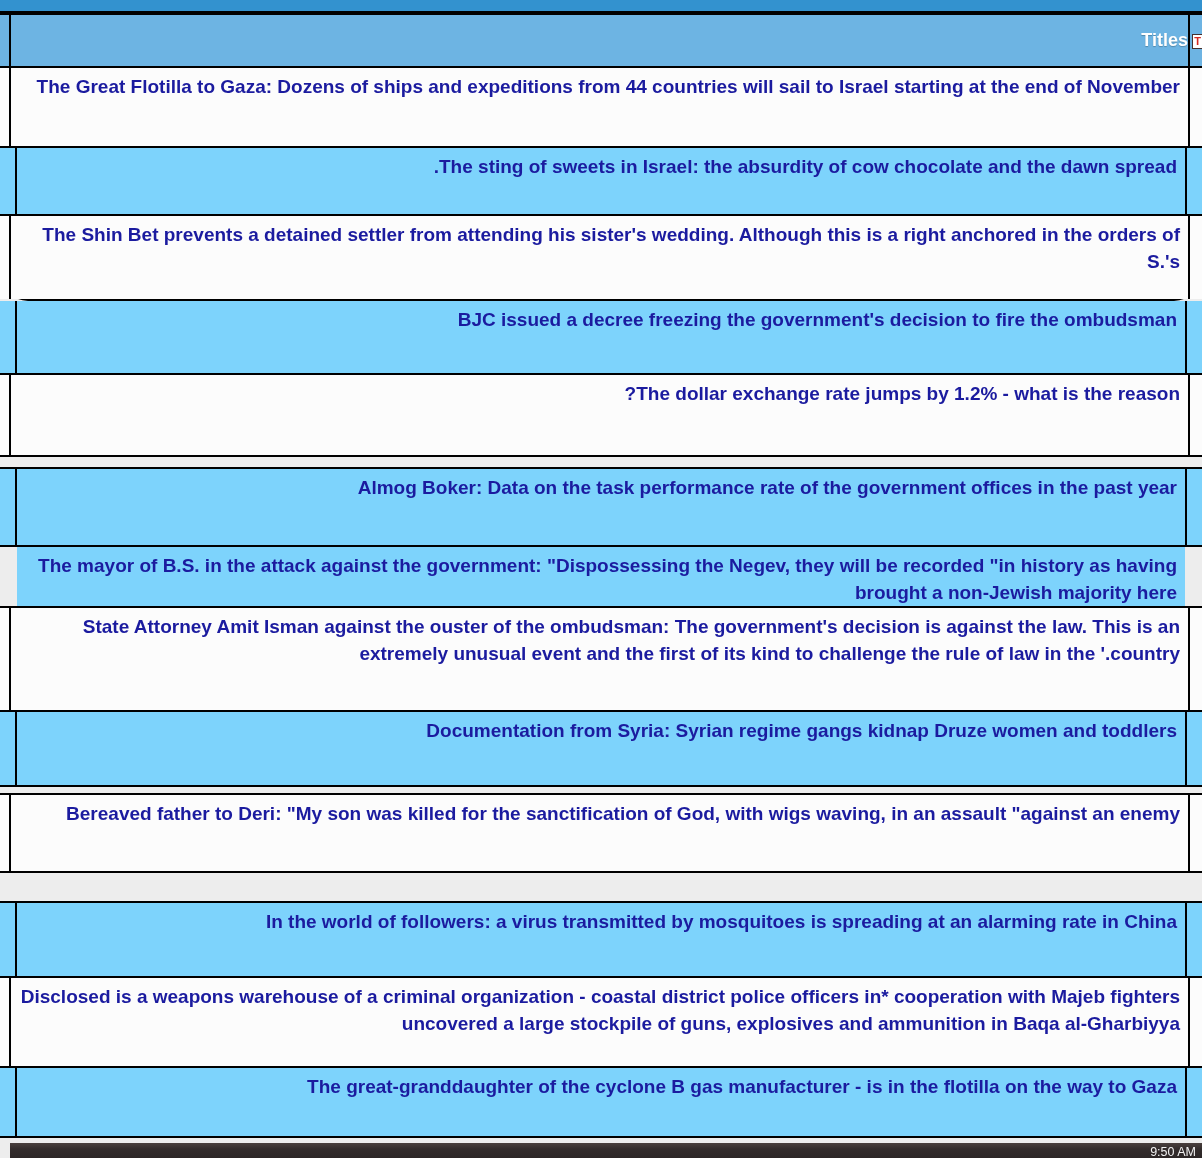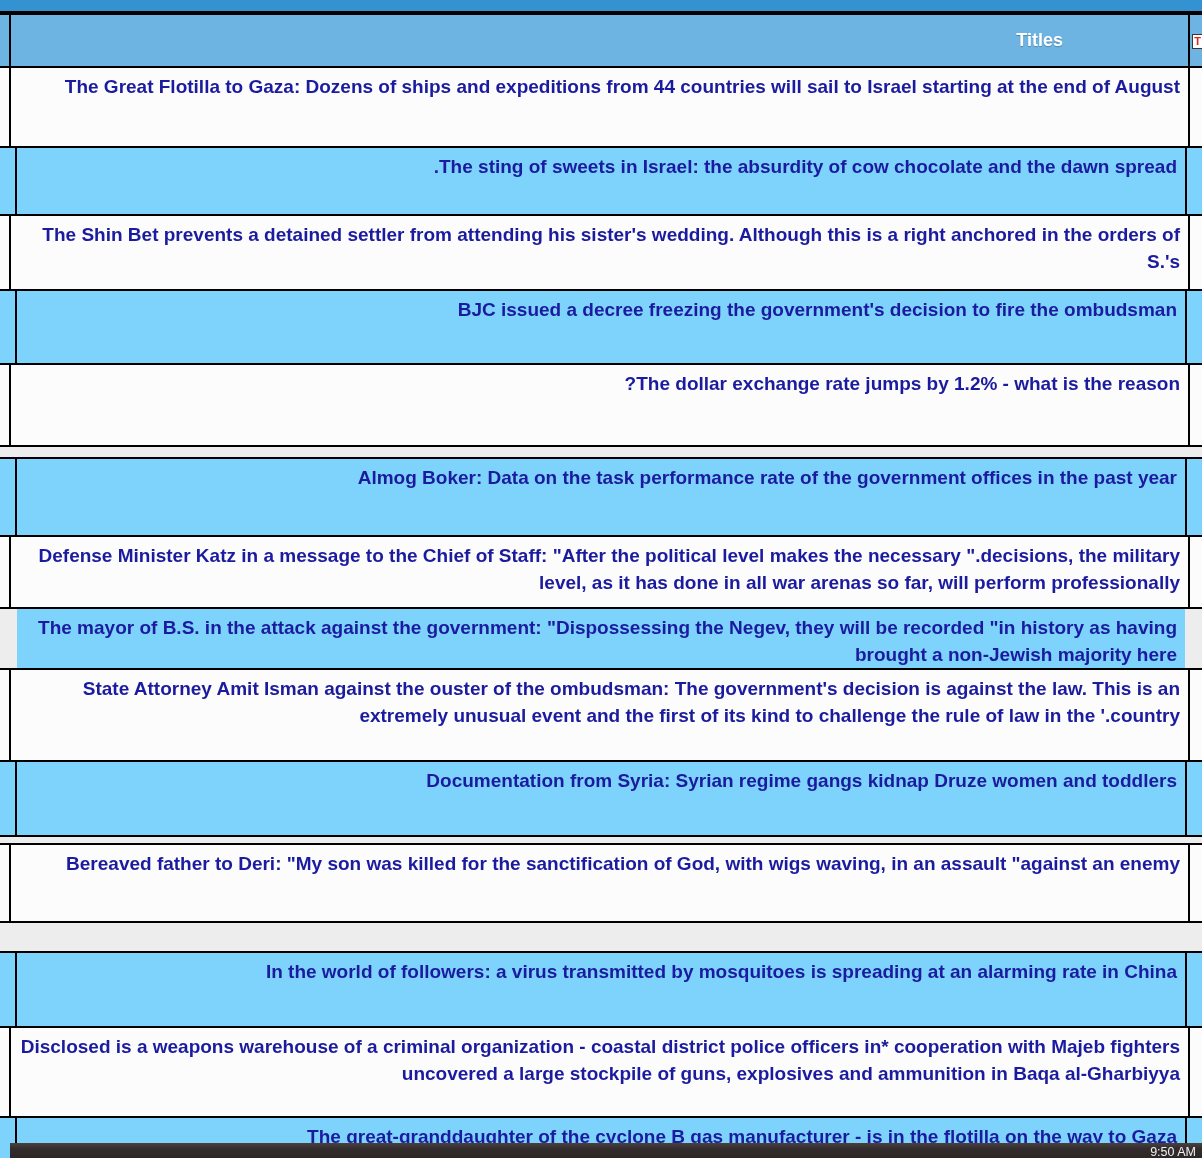--- a/index.html
+++ b/index.html
@@ -41,21 +41,20 @@
     font-size: 19px;
     line-height: 27px;
     cursor: pointer;
   }
 
   .header-row { height: 53px; }
   .header-row .cell { background: #6db4e3; }
   .header-title {
     display: block;
     text-align: right;
-    padding-right: 125px;
     line-height: 51px;
     color: #ffffff;
     font-weight: 700;
     font-size: 18px;
     text-shadow: 0 1px 1px rgba(0,0,0,0.25);
   }
   .header-row .cell-right { position: relative; }
   .corner-icon {
     position: absolute;
     left: 2px; top: 19px;
@@ -100,29 +99,29 @@
           <div class="cell cell-left"></div>
           <div class="cell cell-main">
             <span class="header-title">Titles</span>
           </div>
           <div class="cell cell-right">
             <span class="corner-icon">T</span>
           </div>
         </div>
         <div class="row white" style="height: 80px;">
           <div class="cell cell-left"></div>
-          <div class="cell cell-main headline">The Great Flotilla to Gaza: Dozens of ships and expeditions from 44 countries will sail to Israel starting at the end of August</div>
+          <div class="cell cell-main headline">The Great Flotilla to Gaza: Dozens of ships and expeditions from 44 countries will sail to Israel starting at the end of November</div>
           <div class="cell cell-right"></div>
         </div>
         <div class="row gray" style="height: 68px;">
           <div class="cell cell-left"></div>
           <div class="cell cell-main headline">.The sting of sweets in Israel: the absurdity of cow chocolate and the dawn spread</div>
           <div class="cell cell-right"></div>
         </div>
-        <div class="row white" style="height: 75px;">
+        <div class="row white" style="height: 85px; border-radius: 28px;">
           <div class="cell cell-left"></div>
           <div class="cell cell-main headline">The Shin Bet prevents a detained settler from attending his sister's wedding. Although this is a right anchored in the orders of S.'s</div>
           <div class="cell cell-right"></div>
         </div>
         <div class="row gray" style="height: 74px;">
           <div class="cell cell-left"></div>
           <div class="cell cell-main headline">BJC issued a decree freezing the government's decision to fire the ombudsman</div>
           <div class="cell cell-right"></div>
         </div>
         <div class="row white" style="height: 82px;">
@@ -131,31 +130,26 @@
           <div class="cell cell-right"></div>
         </div>
       </div>
       <div class="gap" style="height: 10px;"></div>
       <div class="block">
         <div class="row gray" style="height: 78px;">
           <div class="cell cell-left"></div>
           <div class="cell cell-main headline">Almog Boker: Data on the task performance rate of the government offices in the past year</div>
           <div class="cell cell-right"></div>
         </div>
-        <div class="row white" style="height: 72px;">
-          <div class="cell cell-left"></div>
-          <div class="cell cell-main headline">Defense Minister Katz in a message to the Chief of Staff: "After the political level makes the necessary ".decisions, the military level, as it has done in all war arenas so far, will perform professionally</div>
-          <div class="cell cell-right"></div>
-        </div>
         <div class="row gray" style="height: 61px; align-items: center;">
           <div class="cell cell-left"></div>
           <div class="cell cell-main headline">The mayor of B.S. in the attack against the government: "Dispossessing the Negev, they will be recorded "in history as having brought a non-Jewish majority here</div>
           <div class="cell cell-right"></div>
         </div>
-        <div class="row white" style="height: 92px;">
+        <div class="row white" style="height: 104px;">
           <div class="cell cell-left"></div>
           <div class="cell cell-main headline">State Attorney Amit Isman against the ouster of the ombudsman: The government's decision is against the law. This is an extremely unusual event and the first of its kind to challenge the rule of law in the '.country</div>
           <div class="cell cell-right"></div>
         </div>
         <div class="row gray" style="height: 75px;">
           <div class="cell cell-left"></div>
           <div class="cell cell-main headline">Documentation from Syria: Syrian regime gangs kidnap Druze women and toddlers</div>
           <div class="cell cell-right"></div>
         </div>
       </div>

